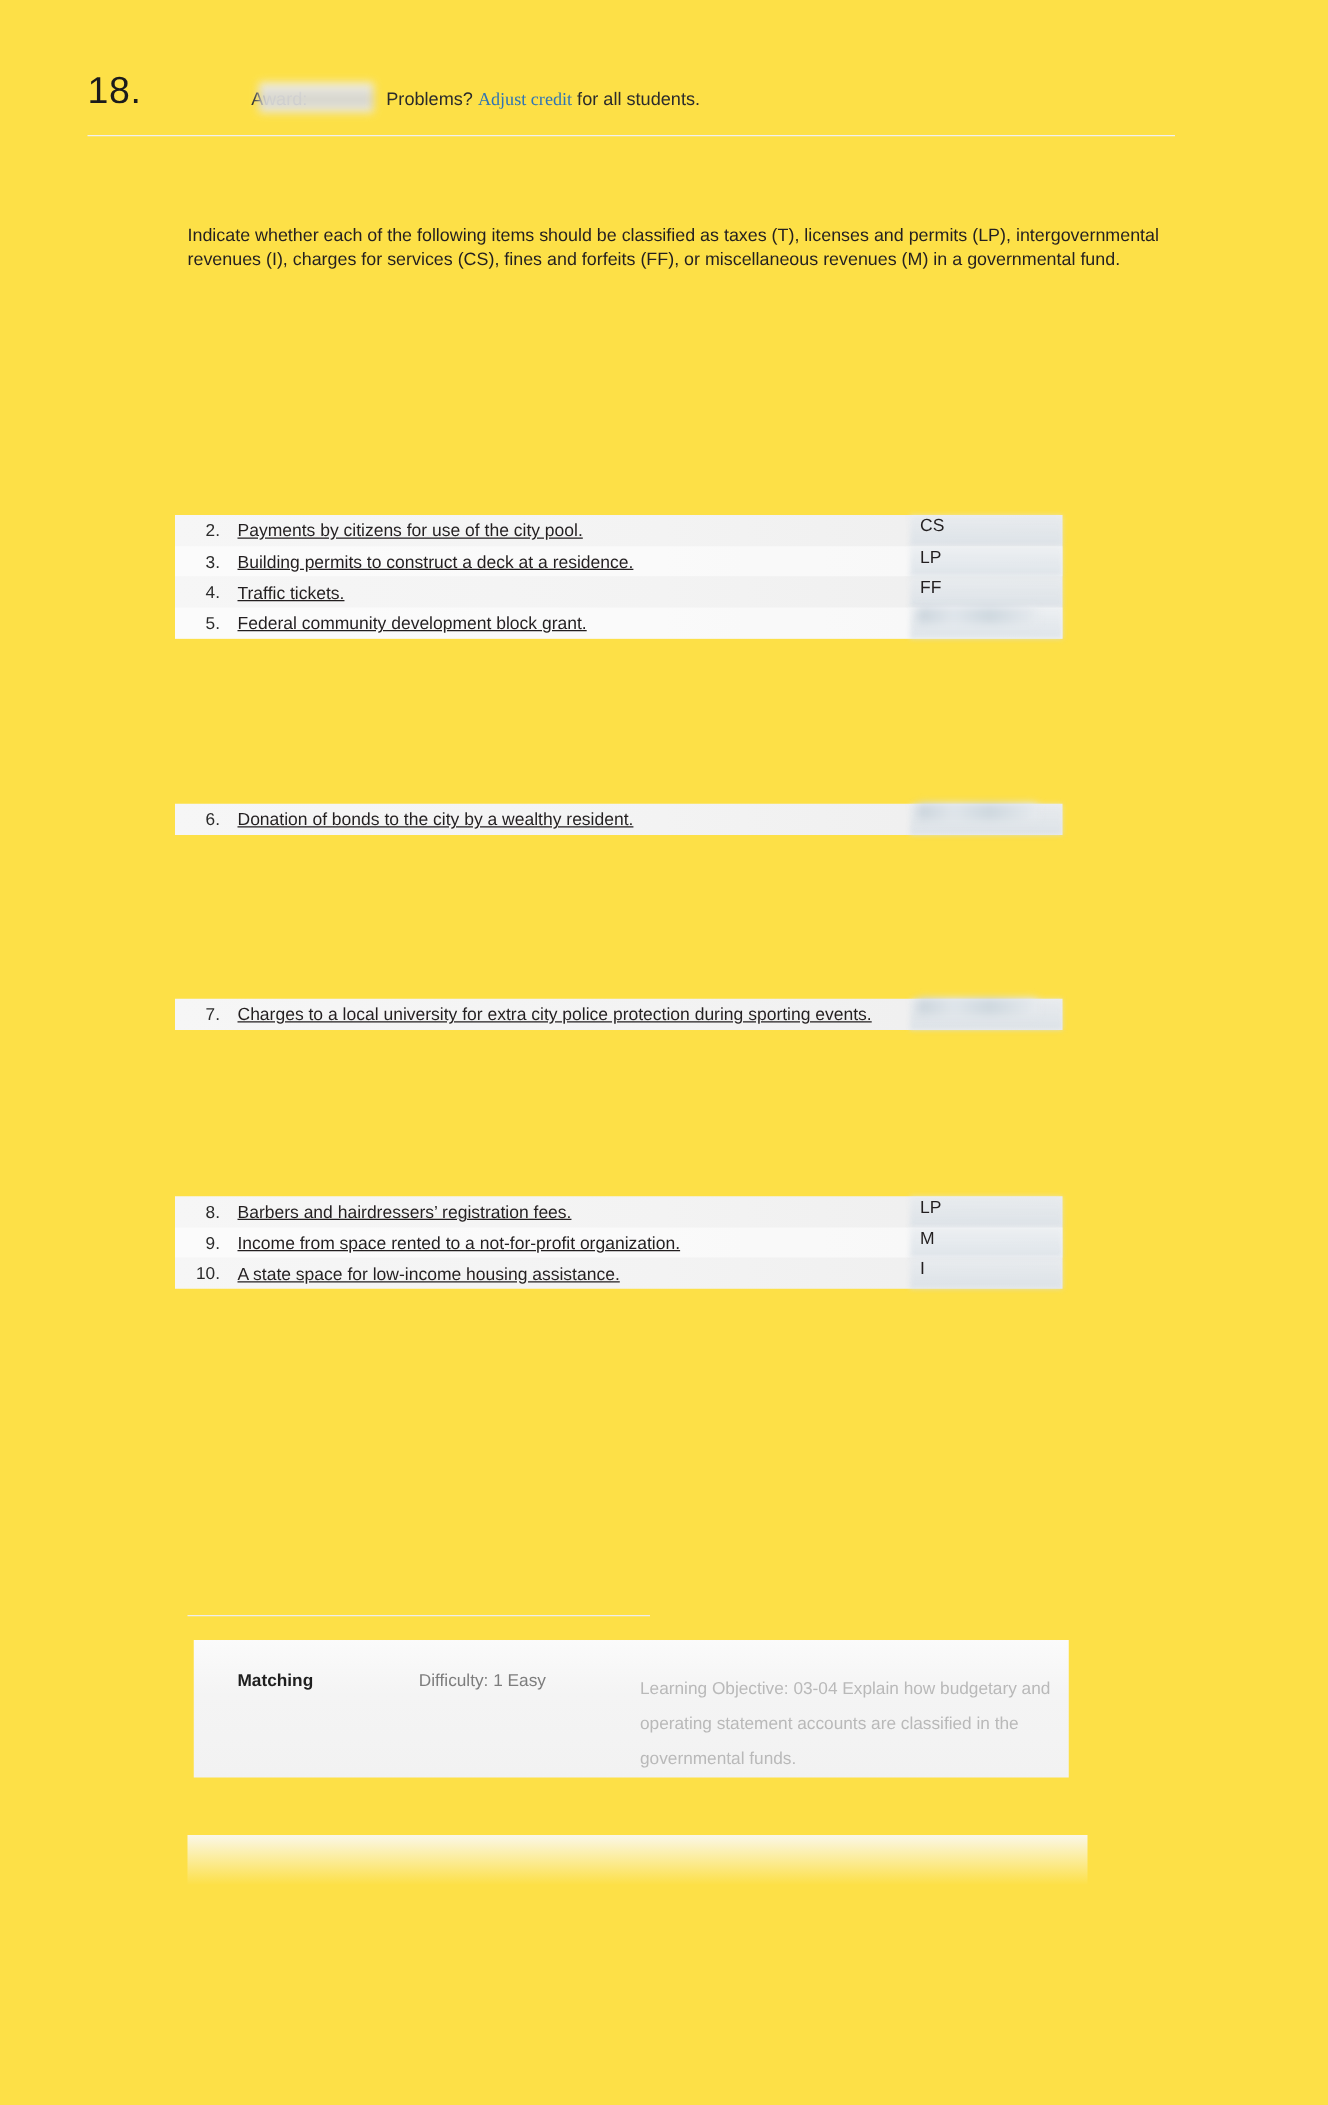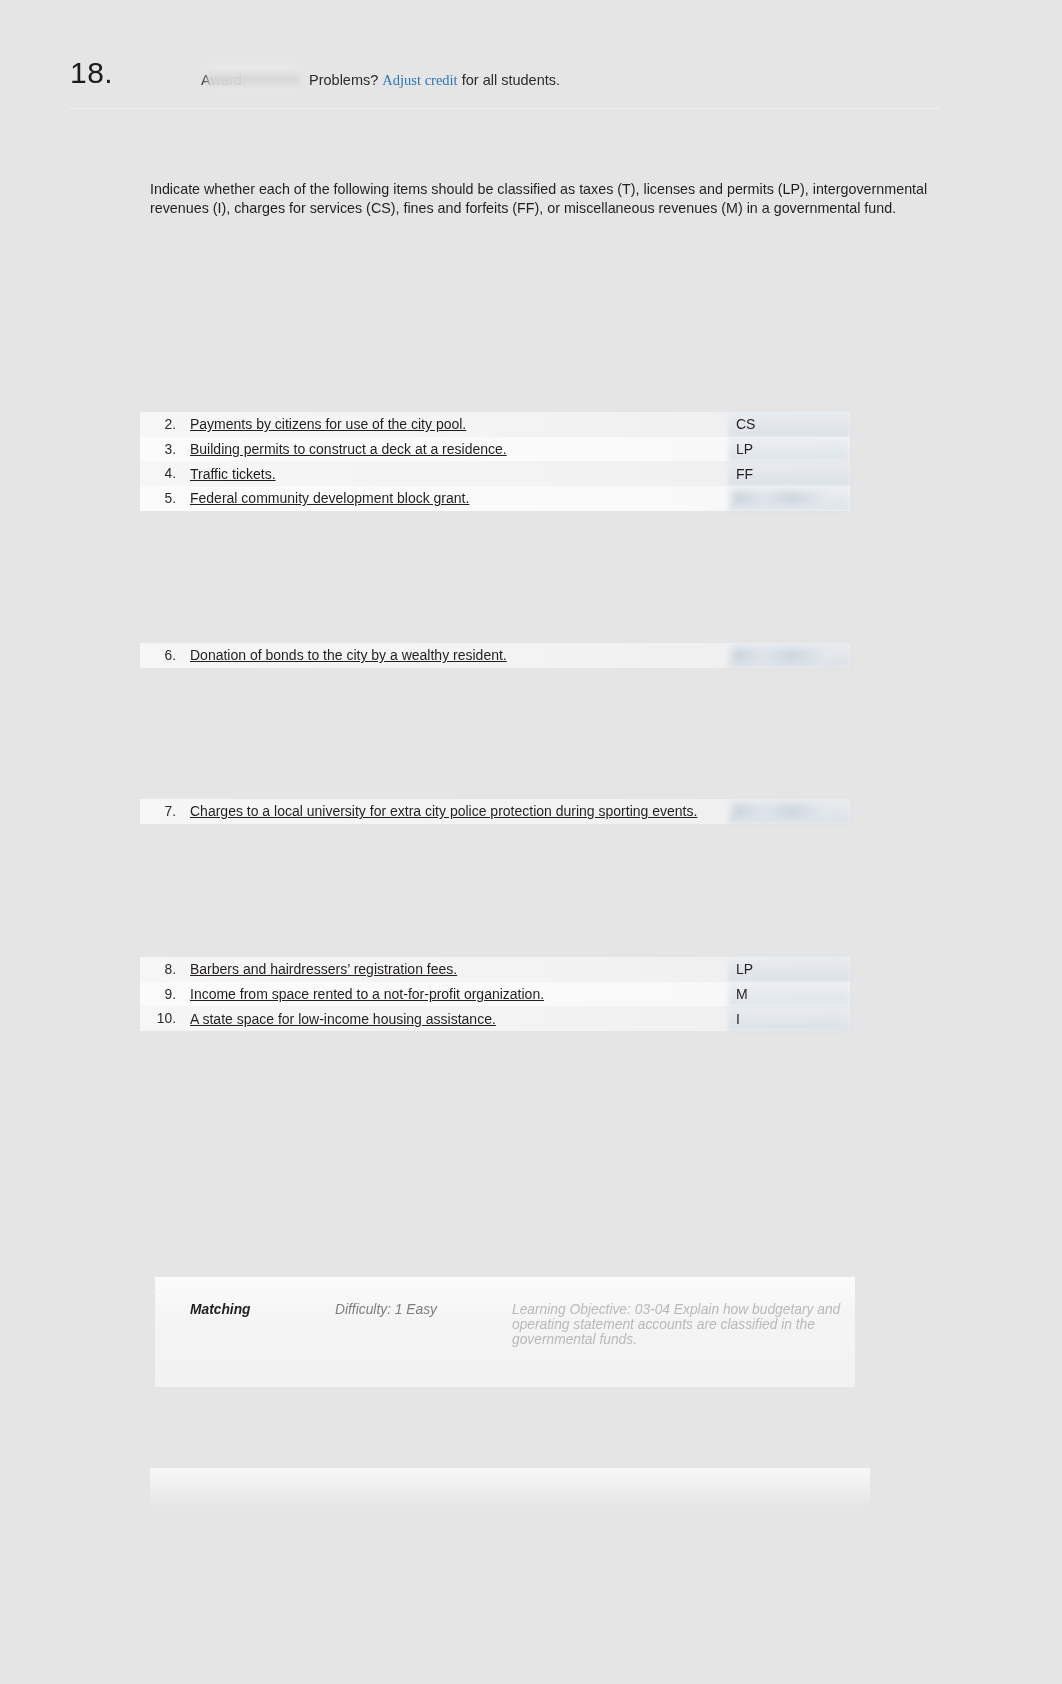--- a/index.html
+++ b/index.html
@@ -14,21 +14,21 @@
     font-family: "Liberation Sans", sans-serif;
     color: #231f20;
     overflow: hidden;
   }
 
   .page {
     position: absolute;
     left: 0; top: 0;
     width: 1062px;
     height: 1684px;
-    background: #e5e5e5;
+    background: #fde047;
   }
 
   
   .qheader {
     position: absolute;
     left: 70px;
     top: 58px;
     width: 920px;
     height: 48px;
   }
@@ -132,21 +132,21 @@
     white-space: nowrap;
     text-decoration: underline;
   }
   .mans-cell {
     position: absolute;
     right: 0;
     top: 0;
     width: 122px;
     height: 100%;
     display: flex;
-    align-items: center;
+    align-items: flex-start;
   }
   .mans-bg {
     position: absolute;
     left: 0; top: 0;
     width: 100%;
     height: 100%;
     background: linear-gradient(180deg, rgba(228,233,238,0.55), rgba(214,222,229,0.75));
     filter: blur(2.2px);
   }
   .mans-txt {
@@ -189,25 +189,24 @@
     width: 128px;
     height: 40px;
     background: rgba(244,244,244,0.85);
     filter: blur(5px);
     border-radius: 3px;
     z-index: -1;
   }
   .meta {
     position: absolute;
     left: 155px;
-    top: 1277px;
+    top: 1312px;
     width: 700px;
     height: 110px;
     background: linear-gradient(180deg,#fbfbfb 0%, #f4f4f4 40%, #f2f2f2 100%);
-    font-style: italic;
   }
   .meta-type {
     position: absolute;
     left: 35px;
     top: 25px;
     font-size: 13.8px;
     font-weight: bold;
     color: #1f1f1f;
   }
   .meta-diff {
@@ -216,21 +215,21 @@
     top: 25px;
     font-size: 13.8px;
     color: #7d7d7d;
   }
   .meta-lo {
     position: absolute;
     left: 357px;
     top: 25px;
     width: 335px;
     font-size: 13.8px;
-    line-height: 15px;
+    line-height: 28px;
     color: #b9b9b9;
   }
   .bottom-fade {
     position: absolute;
     left: 150px;
     top: 1468px;
     width: 720px;
     height: 40px;
     background: linear-gradient(180deg, rgba(250,250,250,0.9), rgba(255,255,255,0));
   }

